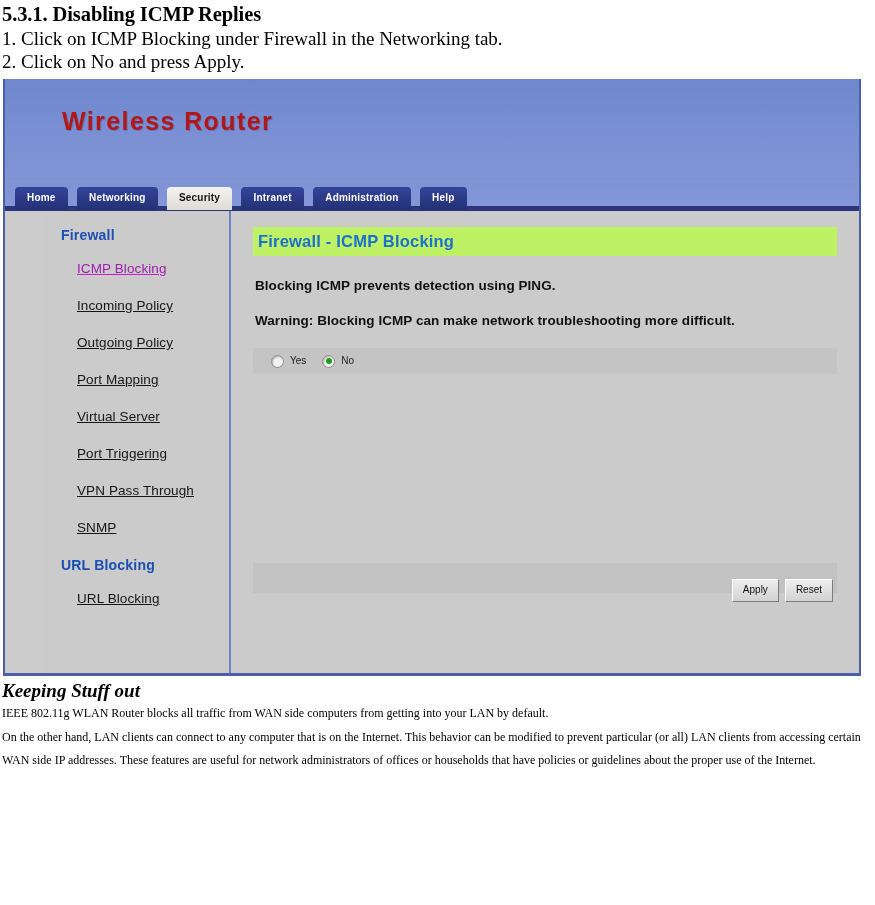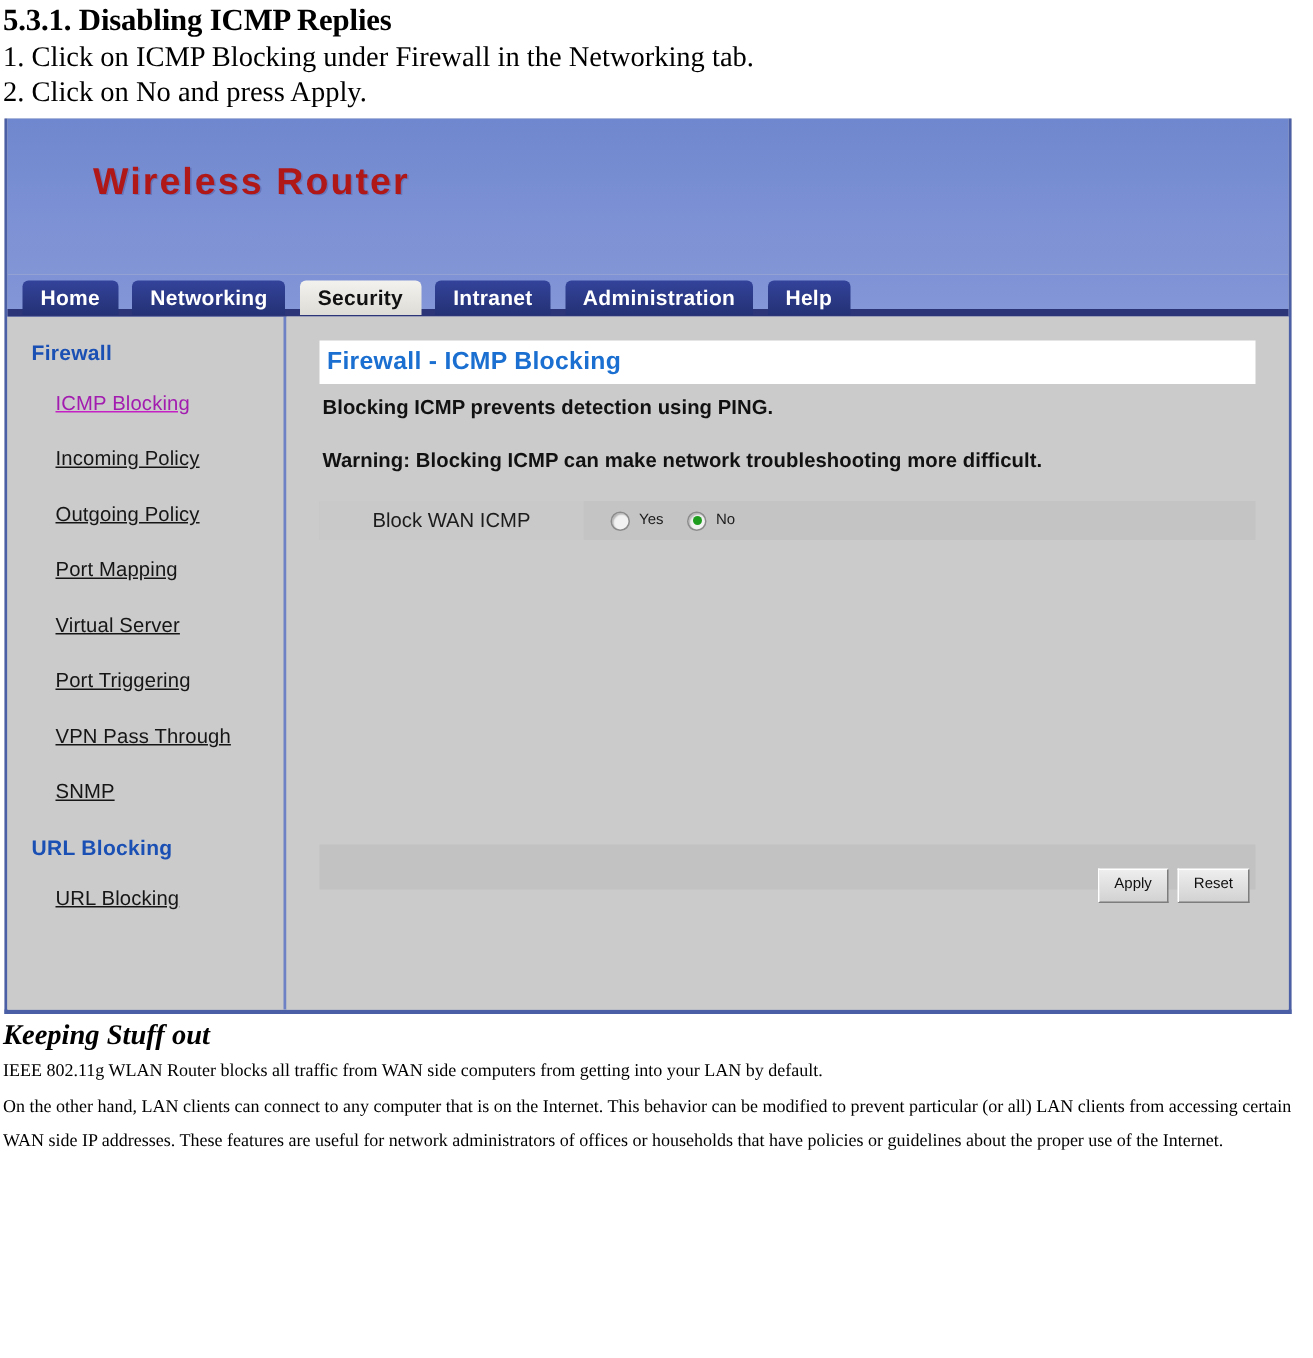--- a/index.html
+++ b/index.html
@@ -81,38 +81,39 @@
   .tab {
     position: relative;
     display: inline-block;
     height: 23px;
     line-height: 22px;
     margin-right: 5px;
     padding: 0 12px;
     background: #2a3a87;
     background: linear-gradient(180deg,#33439a 0%, #243175 100%);
     color: #ffffff;
-    font-size: 14px;
+    font-size: 10px;
     font-weight: bold;
     border-radius: 4px 4px 0 0;
     vertical-align: top;
     top: 4px;
     z-index: 2;
     letter-spacing: 0.2px;
   }
   .tab.active {
     background: #ebe9e3;
     background: linear-gradient(180deg,#f4f2ee 0%, #dedcd6 100%);
     color: #111111;
   }
 
   .body-row {
     display: flex;
     min-height: 462px;
     background: #cccccc;
+    padding-left: 40px;
   }
 
   .sidebar {
     width: 186px;
     flex: 0 0 186px;
     background: #cbcbcb;
     border-right: 2px solid #6e81c4;
     padding: 16px 0 0 0;
     box-sizing: border-box;
   }
@@ -143,28 +144,28 @@
 
   .content {
     flex: 1 1 auto;
     background: #cbcbcb;
     padding: 16px 22px 0 22px;
     box-sizing: border-box;
     position: relative;
   }
 
   .content-title {
-    background: #ffffff;
+    background: #bef264;
     color: #1a6fd0;
     font-family: "Liberation Sans", sans-serif;
     font-weight: bold;
     font-size: 16.5px;
     padding: 5px 0 5px 5px;
     letter-spacing: 0.2px;
-    margin-bottom: 8px;
+    margin-bottom: 22px;
   }
   .content-note {
     font-family: "Liberation Sans", sans-serif;
     font-weight: bold;
     font-size: 13.5px;
     color: #111111;
     margin: 0 0 20px 2px;
     letter-spacing: 0.05px;
   }
 
@@ -305,21 +306,20 @@
     </div>
 
     <div class="content">
 
       <div class="content-title">Firewall - ICMP Blocking</div>
 
       <div class="content-note">Blocking ICMP prevents detection using PING.</div>
       <div class="content-note">Warning: Blocking ICMP can make network troubleshooting more difficult.</div>
 
       <div class="field-row">
-        <div class="field-label">Block WAN ICMP</div>
         <div class="field-ctrl">
           <label class="radio-opt">
             <span class="radio-dot"></span>
             <span>Yes</span>
           </label>
           <label class="radio-opt checked">
             <span class="radio-dot"></span>
             <span>No</span>
           </label>
         </div>

